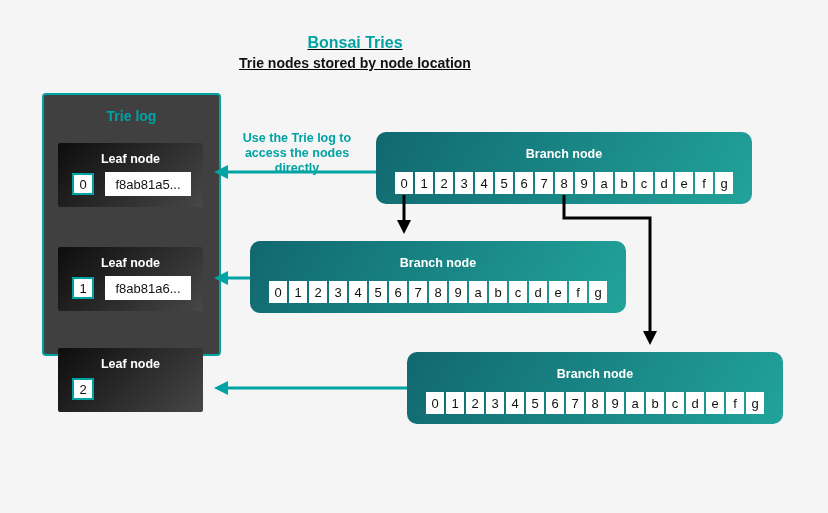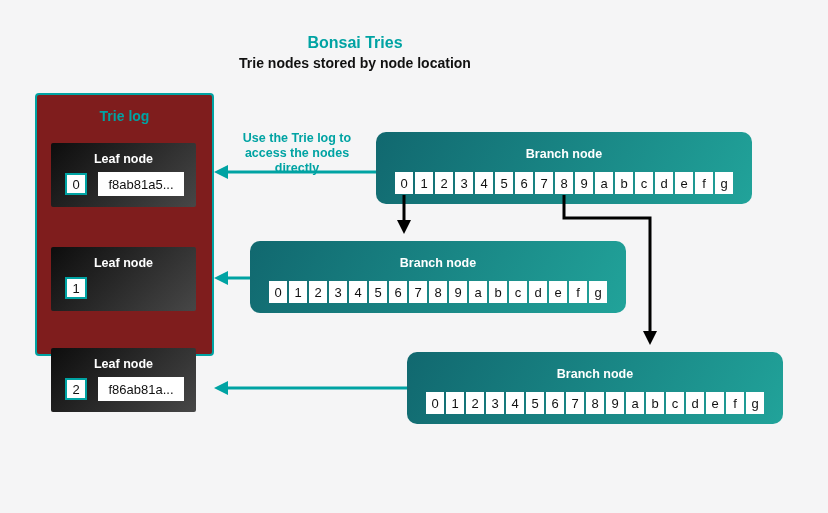--- a/index.html
+++ b/index.html
@@ -8,26 +8,26 @@
     --branch-g1:#11686f;
     --branch-g2:#21a39a;
     --leaf-g1:#0d0d0d;
     --leaf-g2:#474747;
     --arrow:#000000;
   }
   *{box-sizing:border-box;margin:0;padding:0;}
   body{background:var(--bg);font-family:"Liberation Sans",sans-serif;}
   .canvas{position:relative;width:828px;height:513px;background:var(--bg);overflow:hidden;}
 
-  .header{position:absolute;left:0;top:33px;width:710px;text-align:center;}
+  .header{position:absolute;left:0;top:33px;width:710px;text-align:center;text-decoration:underline;}
   .title{color:var(--accent);font-size:16px;font-weight:700;line-height:19px;}
   .subtitle{color:#111;font-size:14px;font-weight:700;line-height:18px;margin-top:2px;}
 
-  .trie-log{position:absolute;left:35px;top:93px;width:179px;height:263px;
-    background:#7f1d1d;border:2.5px solid var(--accent);border-radius:4px;}
+  .trie-log{position:absolute;left:42px;top:93px;width:179px;height:263px;
+    background:#404040;border:2.5px solid var(--accent);border-radius:4px;}
   .trie-log-title{position:absolute;left:0;top:13px;width:100%;text-align:center;
     color:var(--accent);font-size:14px;font-weight:700;}
 
   .leaf{position:absolute;left:14px;width:145px;height:64px;border-radius:2px;
     background:linear-gradient(135deg,var(--leaf-g1) 0%,var(--leaf-g2) 100%);}
   .leaf-0{top:48px;}
   .leaf-1{top:152px;}
   .leaf-2{top:253px;}
   .leaf-label{position:absolute;left:0;top:9px;width:100%;text-align:center;
     color:#ffffff;font-size:12.5px;font-weight:700;}
@@ -76,26 +76,26 @@
 
     <div class="leaf leaf-0">
       <div class="leaf-label">Leaf node</div>
       <div class="leaf-index">0</div>
       <div class="leaf-hash">f8ab81a5...</div>
     </div>
 
     <div class="leaf leaf-1">
       <div class="leaf-label">Leaf node</div>
       <div class="leaf-index">1</div>
+      <div class="leaf-hash">f8ab81a6...</div>
     </div>
 
     <div class="leaf leaf-2">
       <div class="leaf-label">Leaf node</div>
       <div class="leaf-index">2</div>
-      <div class="leaf-hash">f86ab81a...</div>
     </div>
   </div>
 
   <div class="annotation">Use the Trie log to access the nodes directly</div>
 
   <div class="branch branch-0">
     <div class="branch-label">Branch node</div>
     <div class="cells">
         <span class="cell">0</span>
         <span class="cell">1</span>

